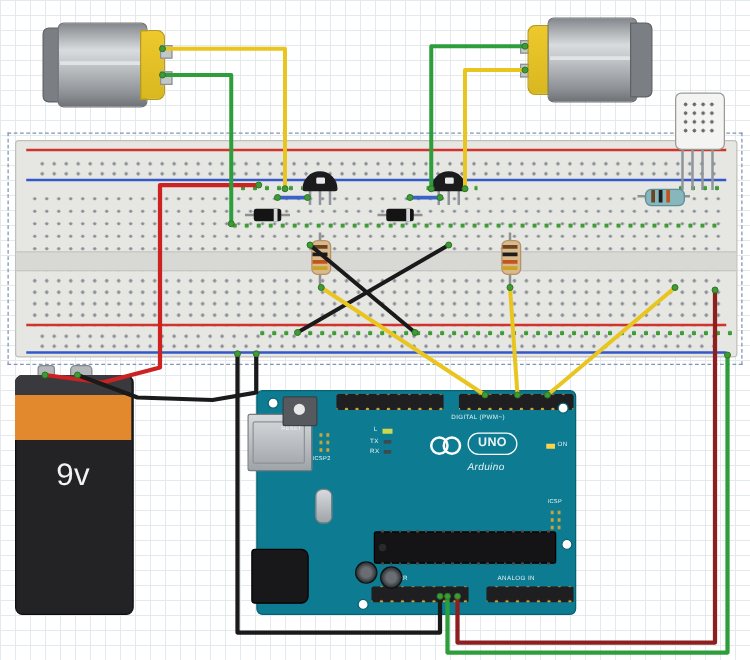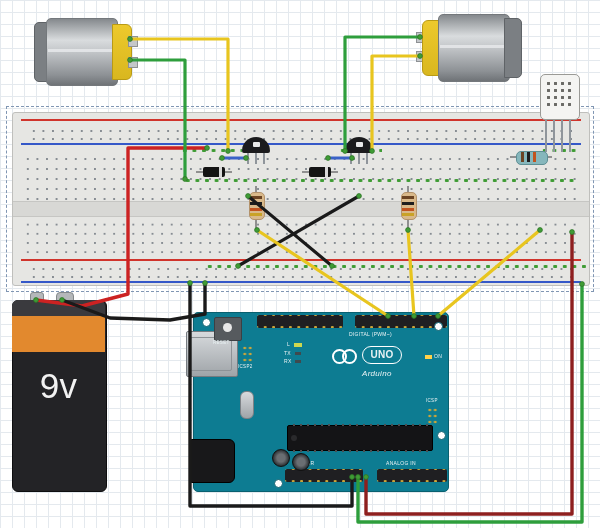--- a/index.html
+++ b/index.html
@@ -133,24 +133,24 @@
     <div class="band" style="left:17px;top:1px;width:3px;height:10px;background:#1e1e1e"></div>
     <div class="band" style="left:23px;top:1px;width:3px;height:10px;background:#c2541f"></div>
   </div>
 
   <div class="comp" style="left:12px;top:290px;width:93px;height:200px">
     <div class="abs" style="left:18px;top:2px;width:12px;height:10px;background:#b5b8ba;border:1px solid #84888a;border-radius:3px 3px 0 0"></div>
     <div class="abs" style="left:44px;top:2px;width:16px;height:10px;background:#b5b8ba;border:1px solid #84888a;border-radius:4px 4px 0 0"></div>
     <div class="abs" style="left:0;top:10px;width:93px;height:190px;background:#232326;border:1px solid #0e0e10;border-radius:6px"></div>
     <div class="abs" style="left:0;top:10px;width:93px;height:16px;background:#3a3a3e;border-radius:6px 6px 0 0"></div>
     <div class="abs" style="left:0;top:26px;width:93px;height:36px;background:var(--battery-band,#e2892e)"></div>
-    <div class="abs lbl" style="left:0;top:78px;width:93px;text-align:center;font-size:35px;color:#f2f2f2">9v</div>
-  </div>
-
-  <div class="comp" style="left:193px;top:312px;width:254px;height:178px;background:var(--arduino-board,#0d7c92);border:1px solid #09606f;border-radius:5px">
+    <div class="abs lbl" style="left:0;top:78px;width:93px;text-align:center;font-size:25px;color:#f2f2f2">9v</div>
+  </div>
+
+  <div class="comp" style="left:205px;top:312px;width:254px;height:178px;background:var(--arduino-board,#0d7c92);border:1px solid #09606f;border-radius:5px">
 
     <div class="abs" style="left:-8px;top:18px;width:50px;height:44px;background:linear-gradient(#d7dadd,#9fa4a8);border:1px solid #767b80;border-radius:2px"></div>
     <div class="abs" style="left:-4px;top:24px;width:40px;height:32px;border:1px solid #8d9296;border-radius:2px"></div>
 
     <div class="abs" style="left:-5px;top:126px;width:44px;height:42px;background:#18181a;border:1px solid #000;border-radius:3px 6px 6px 3px"></div>
 
     <div class="pinstrip" style="left:63px;top:2px;width:86px;height:13px"></div>
     <div class="pinstrip" style="left:161px;top:2px;width:92px;height:13px"></div>
     <div class="pinstrip" style="left:91px;top:156px;width:78px;height:13px"></div>
     <div class="pinstrip" style="left:183px;top:156px;width:70px;height:13px"></div>

